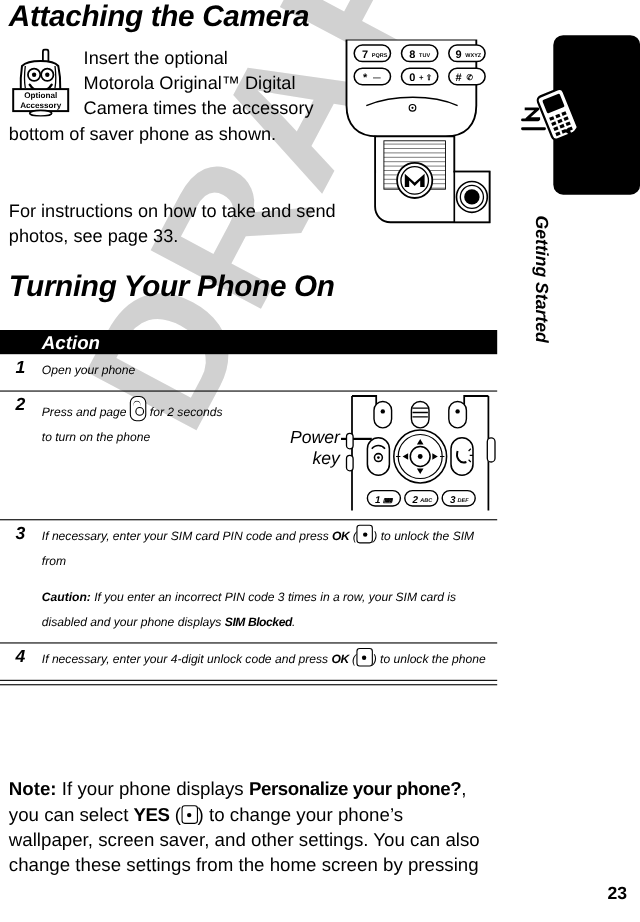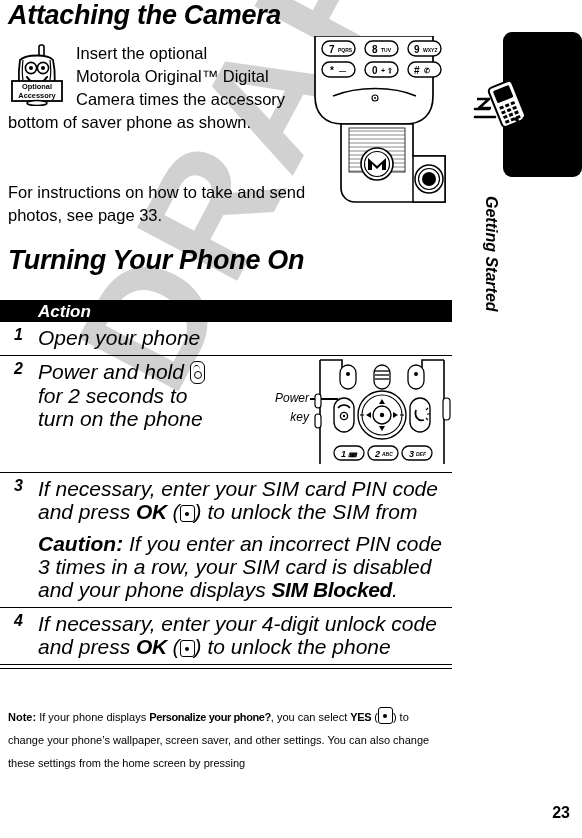--- a/index.html
+++ b/index.html
@@ -123,21 +123,21 @@
   .trow .num {
     position: absolute;
     left: 14px;
     top: 4px;
     font-size: 16px;
     font-weight: bold;
   }
   .trow .cell {
     margin-left: 38px;
     margin-right: 4px;
-    font-size: 21px;
+    font-size: 11px;
     line-height: 23px;
   }
   #row-4 { border-bottom: 1.5px solid #000; }
   #table-bottom-rule {
     height: 0;
     border-top: 1.5px solid #000;
     margin-top: 3px;
   }
 
   
@@ -150,21 +150,21 @@
     top: 2px;
     width: 140px;
     height: 108px;
   }
   #power-key-callout {
     position: absolute;
     left: 225px;
     top: 33px;
     width: 84px;
     text-align: right;
-    font-size: 12px;
+    font-size: 16px;
     line-height: 19px;
   }
   #power-key-leader {
     position: absolute;
     left: 310px;
     top: 42px;
     width: 28px;
     height: 1.6px;
     background: #000;
   }
@@ -222,21 +222,21 @@
     border-top: 1.3px solid #000;
     border-radius: 50% 50% 0 0 / 100% 100% 0 0;
   }
 
   
   #note-para {
     position: absolute;
     left: 8px;
     top: 706px;
     width: 430px;
-    font-size: 11px;
+    font-size: 17px;
     line-height: 23px;
   }
 
   
   #page-number {
     position: absolute;
     right: 12px;
     top: 804px;
     font-size: 16px;
     font-weight: bold;
@@ -402,21 +402,21 @@
     </div>
 
     <div class="trow" id="row-1">
       <span class="num">1</span>
       <div class="cell">Open your phone</div>
     </div>
 
     <div class="trow" id="row-2">
       <span class="num">2</span>
       <div class="cell">
-        <span>Power and hold </span><span class="power-glyph"><span class="parc"></span><span class="pdot"></span></span><span> for 2 seconds to turn on the phone</span>
+        <span>Press and page </span><span class="power-glyph"><span class="parc"></span><span class="pdot"></span></span><span> for 2 seconds to turn on the phone</span>
       </div>
 
       <div id="power-key-callout">
         <div>Power</div>
         <div>key</div>
       </div>
       <div id="power-key-leader"></div>
 
       <div id="keypad-illustration">
         <svg viewBox="0 0 140 108" width="140" height="108">

